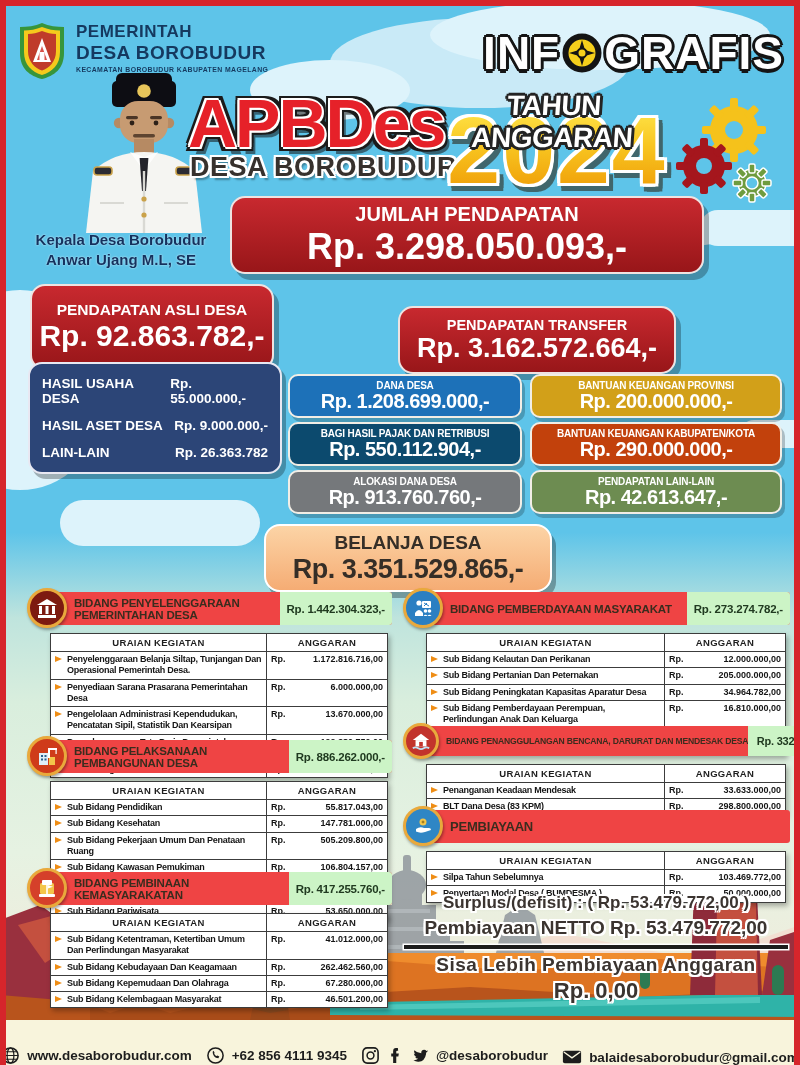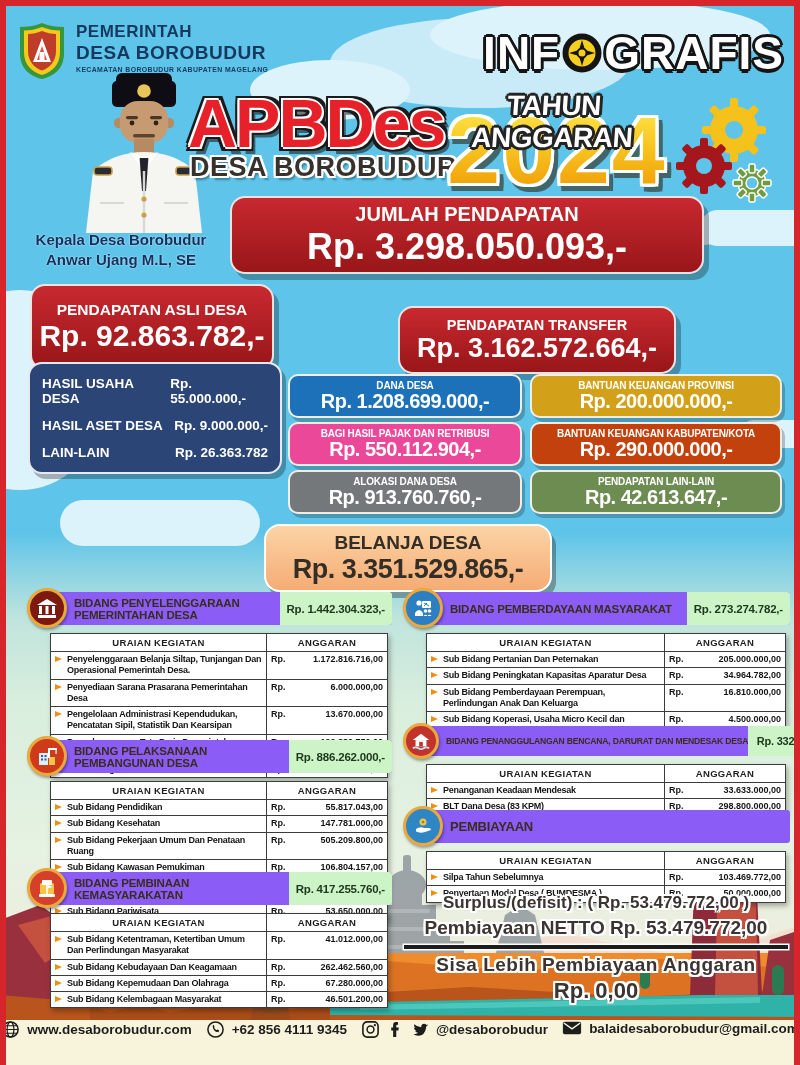--- a/index.html
+++ b/index.html
@@ -46,21 +46,21 @@
     display:flex;flex-direction:column;justify-content:center;box-sizing:border-box;}
   .gbox .lab{font-size:10px;font-weight:700;letter-spacing:-.2px;}
   .gbox .val{font-size:20px;font-weight:800;letter-spacing:-.5px;line-height:1.05;}
   .belanja{position:absolute;left:264px;top:524px;width:284px;height:64px;background:linear-gradient(180deg,#fcd4a6,#f5ac74);
     border:2px solid #fff;border-radius:16px;box-shadow:4px 6px 0 rgba(0,0,0,.3);z-index:6;text-align:center;color:#352e27;
     display:flex;flex-direction:column;justify-content:center;}
   .belanja .lab{font-size:19px;font-weight:600;}
   .belanja .val{font-size:27px;font-weight:800;letter-spacing:-.5px;}
   
   .sec{position:absolute;z-index:7;}
-  .sec-head{position:relative;height:33px;background:#8b5cf6;border-radius:3px;display:flex;align-items:stretch;margin-left:14px;}
+  .sec-head{position:relative;height:33px;background:#ef4444;border-radius:3px;display:flex;align-items:stretch;margin-left:14px;}
   .sec-icon{position:absolute;left:-15px;top:-4px;width:40px;height:40px;border-radius:50%;border:3px solid #e9a93c;
     box-shadow:1px 2px 3px rgba(0,0,0,.35);display:flex;align-items:center;justify-content:center;box-sizing:border-box;z-index:2;}
   .sec-title{flex:1;display:flex;align-items:center;font-weight:800;font-size:11.5px;color:#3a2c1e;padding-left:32px;letter-spacing:-.2px;}
   .sec-title.small{font-size:8.6px;padding-left:28px;white-space:nowrap;}
   .sec-title.big{font-size:13px;}
   .sec-total{background:#ccf4c6;display:flex;align-items:center;justify-content:center;font-weight:800;font-size:11.5px;color:#203a20;
     padding:0 7px;min-width:88px;border-radius:0 3px 3px 0;letter-spacing:-.2px;}
   .tbl{margin:8px 0 0 22px;width:calc(100% - 26px);border-collapse:collapse;background:#fff;box-shadow:2px 3px 5px rgba(0,0,0,.3);}
   .tbl th{border:1.5px solid #3c3c3c;font-size:9.5px;font-weight:800;color:#1e1e1e;padding:3px 2px;letter-spacing:.3px;}
   .tbl td{border:1.5px solid #3c3c3c;vertical-align:top;padding:2px 4px;}
@@ -73,21 +73,21 @@
   .surplus{position:absolute;left:402px;top:893px;width:388px;z-index:8;text-align:center;color:#3b3430;font-weight:800;
     text-shadow:-2px 0 #fff,2px 0 #fff,0 -2px #fff,0 2px #fff,-2px -2px #fff,2px 2px #fff,-2px 2px #fff,2px -2px #fff;}
   .surplus .s1{font-size:17px;}
   .surplus .s2{font-size:19px;margin-top:4px;}
   .surplus .rule{height:3.5px;background:#1c1c1c;margin:6px 2px 5px;box-shadow:0 0 0 1.5px #fff;}
   .surplus .s3{font-size:19px;letter-spacing:.5px;}
   .surplus .s4{font-size:22px;margin-top:2px;}
   
   .landscape{position:absolute;left:0;top:845px;width:800px;height:175px;z-index:2;}
   .footer{position:absolute;left:0;top:1020px;width:800px;height:45px;background:#f8f4dc;z-index:9;
-    display:flex;align-items:flex-start;justify-content:center;gap:14px;color:#1d1d1d;font-size:13.5px;font-weight:600;}
+    display:flex;align-items:flex-end;justify-content:center;gap:14px;color:#1d1d1d;font-size:13.5px;font-weight:600;}
   .fitem{display:flex;align-items:center;gap:7px;}
   .fgroup{display:flex;align-items:center;gap:6px;}
 </style>
 </head>
 <body>
 
 <div class="cloud" style="left:330px;top:18px;width:300px;height:90px;"></div>
 <div class="cloud light" style="left:430px;top:0px;width:340px;height:70px;"></div>
 <div class="cloud light" style="left:250px;top:60px;width:160px;height:60px;"></div>
 <div class="cloud light" style="left:-60px;top:290px;width:160px;height:200px;border-radius:80px;"></div>
@@ -231,21 +231,21 @@
 
 <div class="grid6">
   <div class="gbox" style="background: rgb(29, 113, 184);">
     <div class="lab">DANA DESA</div>
     <div class="val">Rp. 1.208.699.000,-</div>
   </div>
   <div class="gbox" style="background: rgb(210, 160, 25);">
     <div class="lab">BANTUAN KEUANGAN PROVINSI</div>
     <div class="val">Rp. 200.000.000,-</div>
   </div>
-  <div class="gbox" style="background: #ec4899;">
+  <div class="gbox" style="background: #0c4a6e;">
     <div class="lab">BAGI HASIL PAJAK DAN RETRIBUSI</div>
     <div class="val">Rp. 550.112.904,-</div>
   </div>
   <div class="gbox" style="background: #c2410c;">
     <div class="lab">BANTUAN KEUANGAN KABUPATEN/KOTA</div>
     <div class="val">Rp. 290.000.000,-</div>
   </div>
   <div class="gbox" style="background: rgb(117, 120, 123);">
     <div class="lab">ALOKASI DANA DESA</div>
     <div class="val">Rp. 913.760.760,-</div>
@@ -621,20 +621,34 @@
         <tr>
       <th>URAIAN KEGIATAN</th>
       <th>ANGGARAN</th>
     </tr>
       </thead>
     <tbody>
       <tr>
           <td class="lab">
             <div class="labwrap">
               <span class="arrow"></span>
+              <span>Sub Bidang Kelautan Dan Perikanan</span>
+            </div>
+          </td>
+          <td class="amt">
+            <div class="amt-in">
+              <span>Rp.</span>
+              <span>12.000.000,00</span>
+            </div>
+          </td>
+        </tr>
+      <tr>
+          <td class="lab">
+            <div class="labwrap">
+              <span class="arrow"></span>
               <span>Sub Bidang Pertanian Dan Peternakan</span>
             </div>
           </td>
           <td class="amt">
             <div class="amt-in">
               <span>Rp.</span>
               <span>205.000.000,00</span>
             </div>
           </td>
         </tr>

